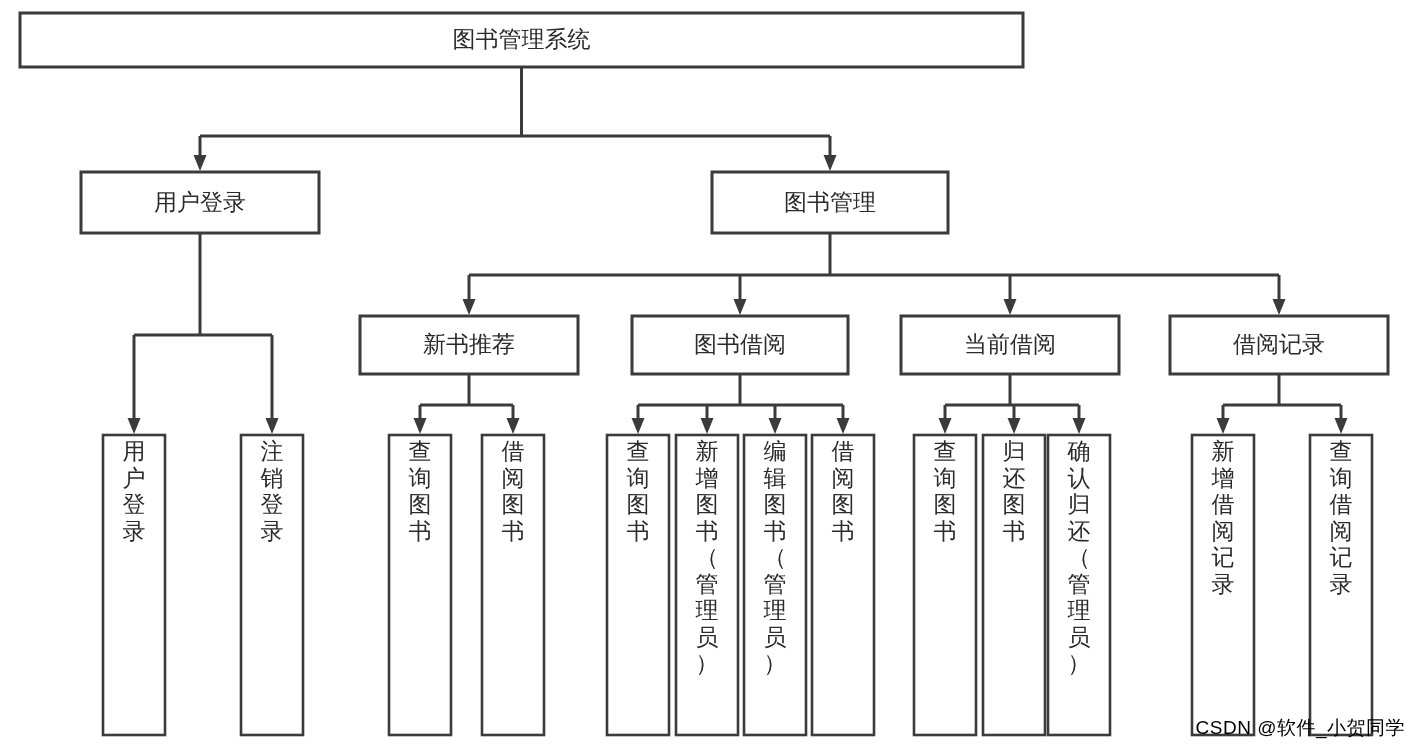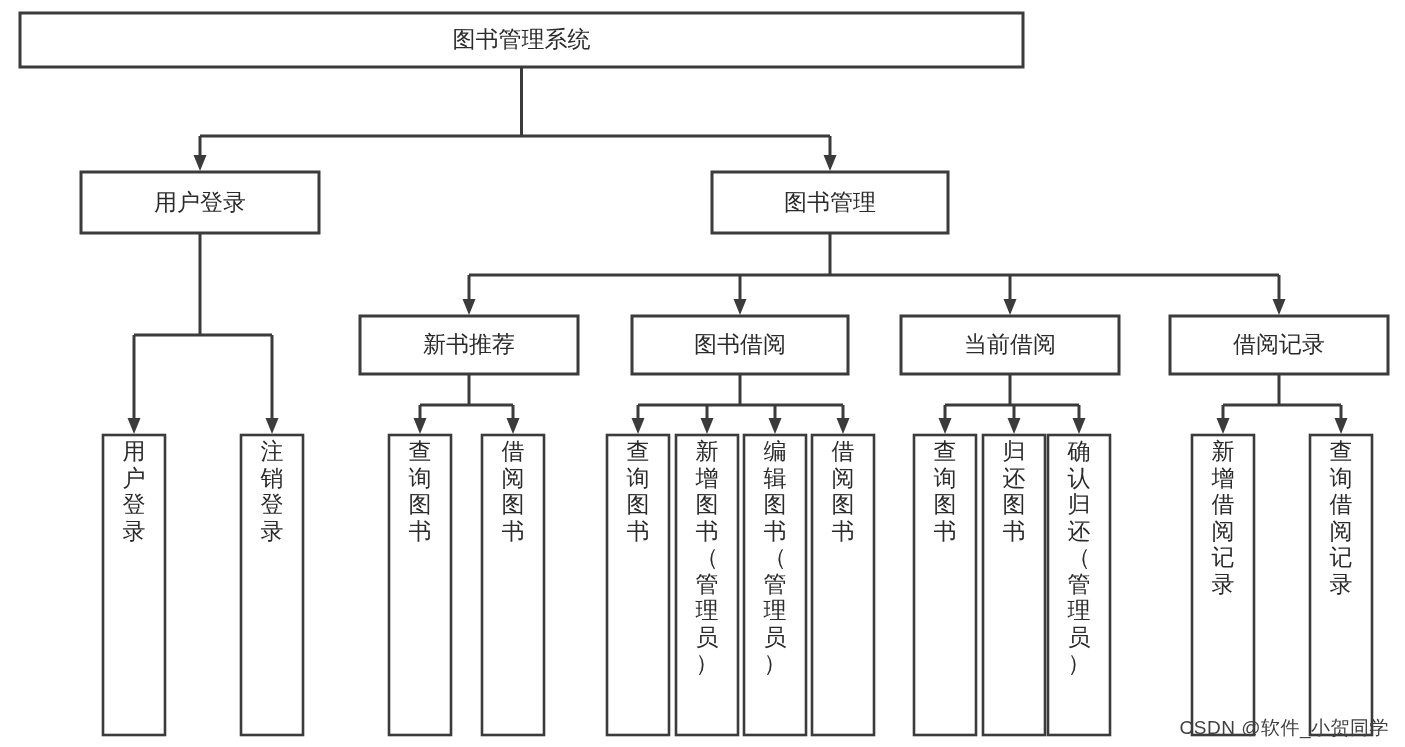--- a/index.html
+++ b/index.html
@@ -55,25 +55,25 @@
     dominant-baseline: middle;
   }
   .node-label-v {
     font-family: "Liberation Sans", "DejaVu Sans", sans-serif;
     font-size: 23px;
     fill: #2b2b2b;
     text-anchor: middle;
   }
   .watermark {
     position: absolute;
-    right: 16px;
+    right: 0;
     bottom: 6px;
     font-family: "Liberation Sans", "DejaVu Sans", sans-serif;
     font-size: 19px;
-    color: #404040;
+    color: #000000;
     white-space: nowrap;
     letter-spacing: 0.5px;
     user-select: none;
   }
 </style>
 </head>
 <body>
 
 <div id="diagram-root">
   <svg id="tree-svg" viewBox="0 0 1405 747" xmlns="http://www.w3.org/2000/svg">

